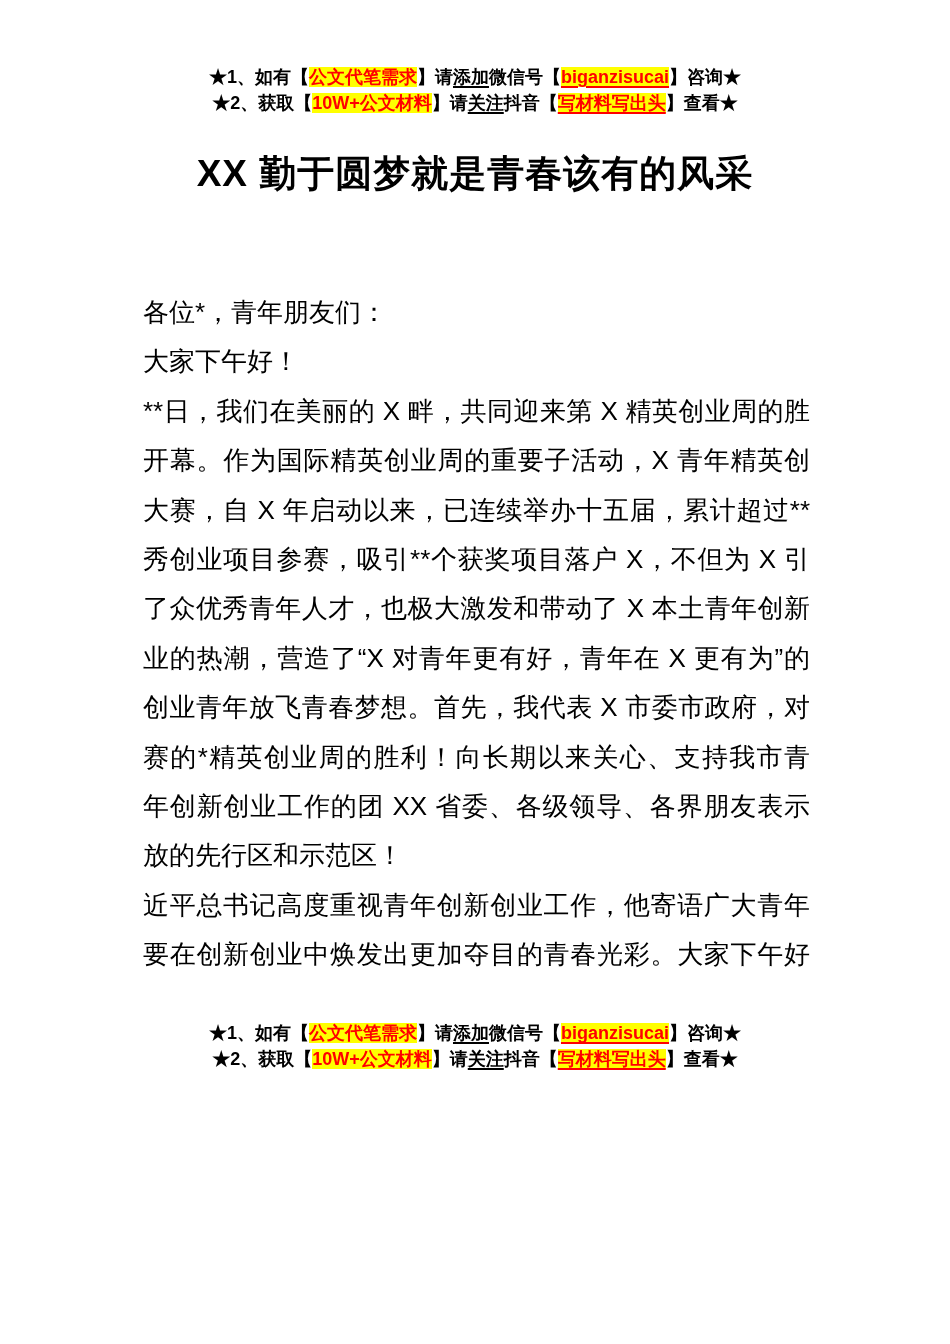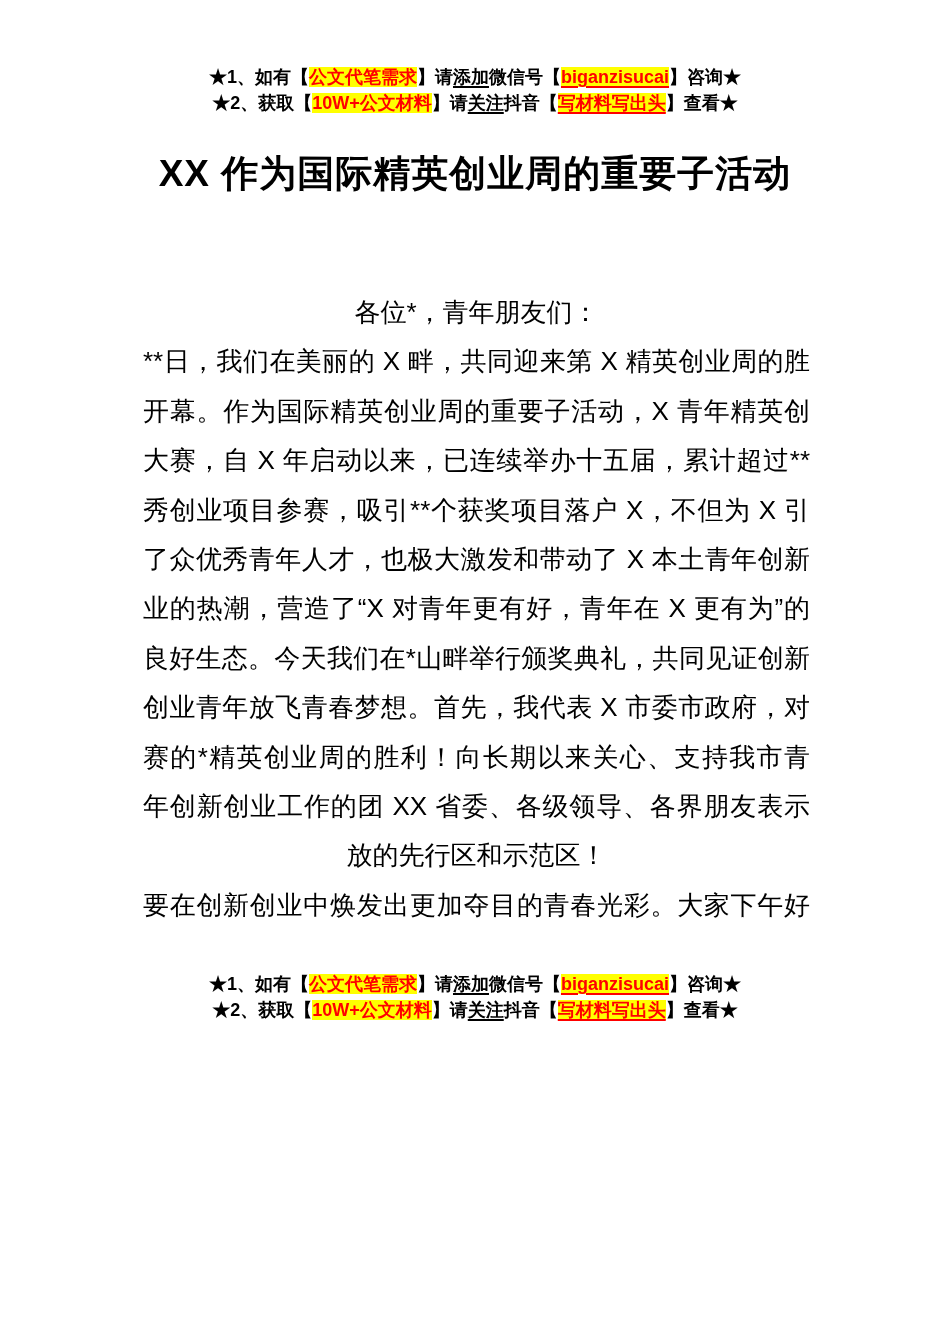--- a/index.html
+++ b/index.html
@@ -41,55 +41,58 @@
     padding-left: 143px;
     padding-right: 140px; 
   }
   .para { margin: 0; }
   .line {
     height: 49.4px;
     line-height: 49.4px;
     font-size: 26px;
     overflow: hidden;
     white-space: normal;
-    text-align: center;
+    text-align: left;
   }
   .line.jl {
     text-align: justify;
     text-align-last: justify;
     text-justify: inter-character;
   }
 </style>
 </head>
 <body>
 
 <div class="page">
   <div class="promo promo-top">
       <div class="promo-line"><span>★1、如有【</span><span class="hl">公文代笔需求</span><span>】请</span><span class="ul">添加</span><span>微信号【</span><span class="hl ul">biganzisucai</span><span>】咨询★</span></div>
       <div class="promo-line"><span>★2、获取【</span><span class="hl">10W+公文材料</span><span>】请</span><span class="ul">关注</span><span>抖音【</span><span class="hl ul">写材料写出头</span><span>】查看★</span></div>
     </div>
-  <h1 class="doc-title">XX 作为国际精英创业周的重要子活动</h1>
+  <h1 class="doc-title">XX 勤于圆梦就是青春该有的风采</h1>
   <div class="doc-body">
       <div class="para">
         <div class="line">各位*，青年朋友们：</div>
+      </div>
+      <div class="para">
+        <div class="line">大家下午好！</div>
       </div>
       <div class="para">
         <div class="line jl">**日，我们在美丽的 X 畔，共同迎来第 X 精英创业周的胜利</div>
         <div class="line jl">开幕。作为国际精英创业周的重要子活动，X 青年精英创业</div>
         <div class="line jl">大赛，自 X 年启动以来，已连续举办十五届，累计超过**优</div>
         <div class="line jl">秀创业项目参赛，吸引**个获奖项目落户 X，不但为 X 引进</div>
         <div class="line jl">了众优秀青年人才，也极大激发和带动了 X 本土青年创新创</div>
         <div class="line jl">业的热潮，营造了“X 对青年更有好，青年在 X 更有为”的</div>
-        <div class="line jl">良好生态。今天我们在*山畔举行颁奖典礼，共同见证创新</div>
         <div class="line jl">创业青年放飞青春梦想。首先，我代表 X 市委市政府，对大</div>
         <div class="line jl">赛的*精英创业周的胜利！向长期以来关心、支持我市青</div>
         <div class="line jl">年创新创业工作的团 XX 省委、各级领导、各界朋友表示衷</div>
         <div class="line">放的先行区和示范区！</div>
       </div>
       <div class="para">
+        <div class="line jl">近平总书记高度重视青年创新创业工作，他寄语广大青年</div>
         <div class="line jl">要在创新创业中焕发出更加夺目的青春光彩。大家下午好</div>
       </div>
     </div>
   <div class="promo promo-bottom">
       <div class="promo-line"><span>★1、如有【</span><span class="hl">公文代笔需求</span><span>】请</span><span class="ul">添加</span><span>微信号【</span><span class="hl ul">biganzisucai</span><span>】咨询★</span></div>
       <div class="promo-line"><span>★2、获取【</span><span class="hl">10W+公文材料</span><span>】请</span><span class="ul">关注</span><span>抖音【</span><span class="hl ul">写材料写出头</span><span>】查看★</span></div>
     </div>
 </div>
 
 </body></html>

